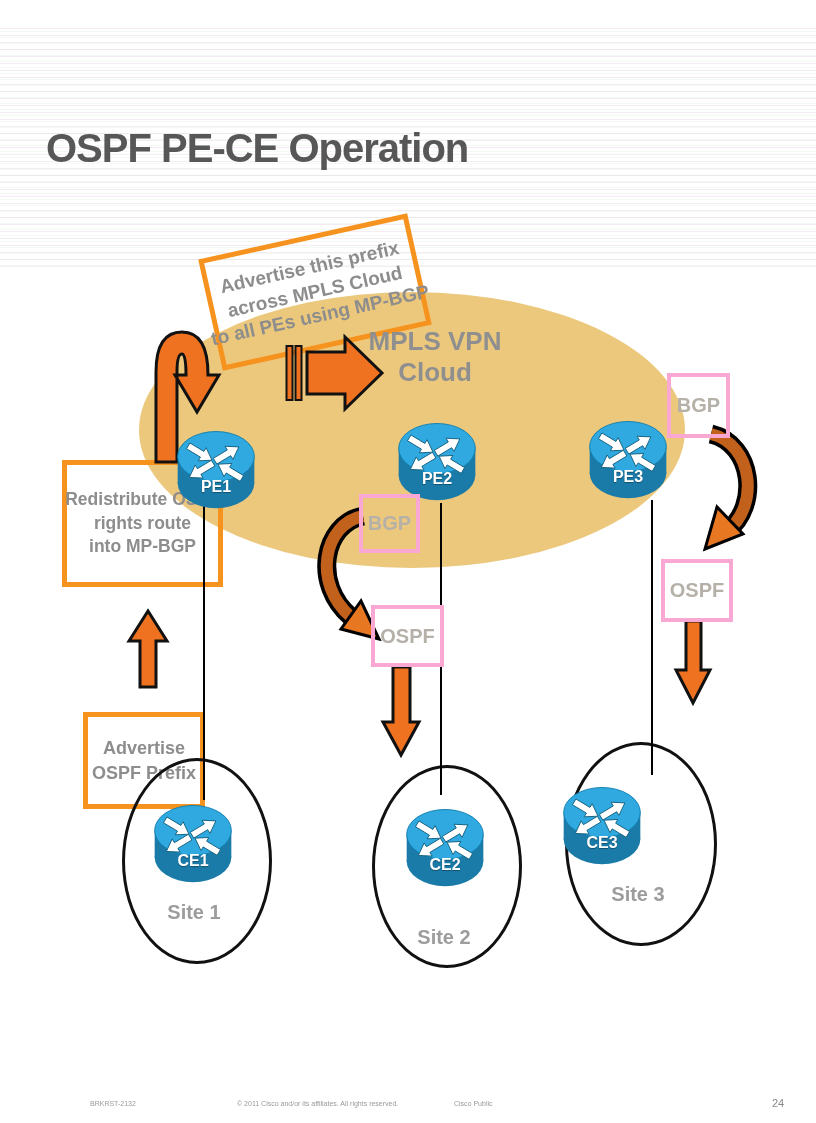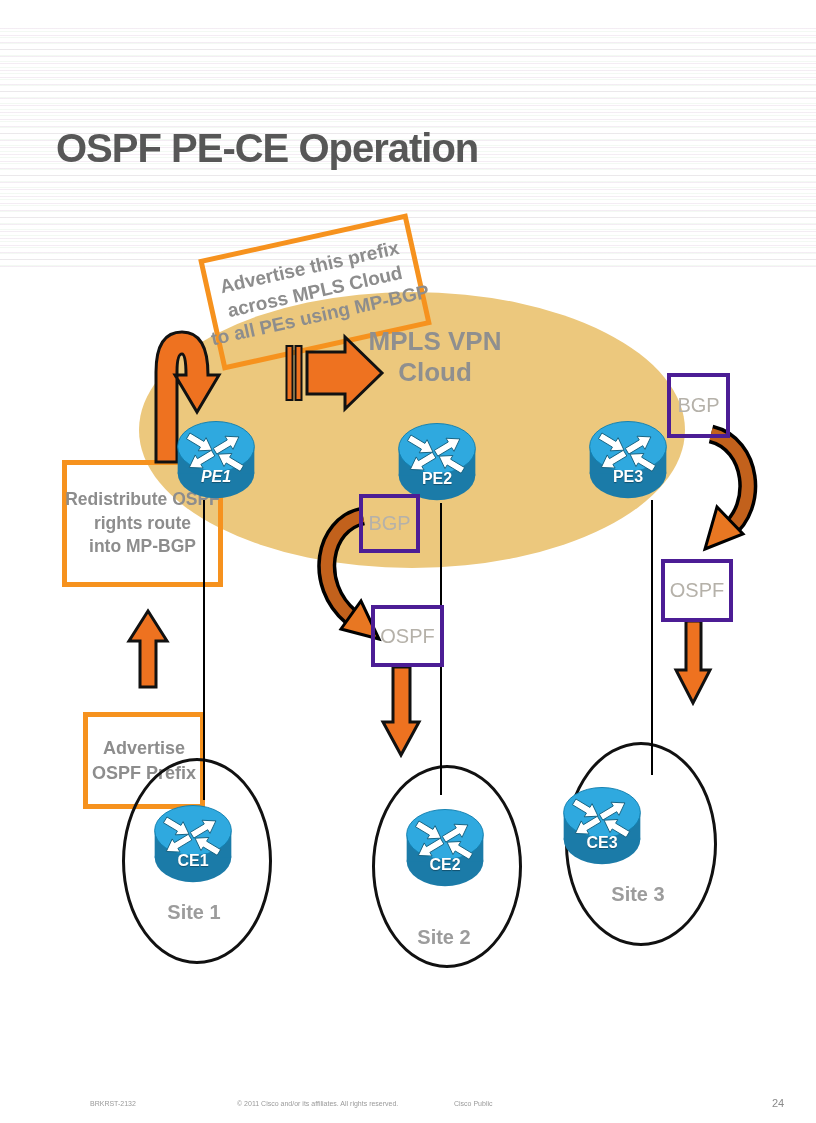--- a/index.html
+++ b/index.html
@@ -8,56 +8,56 @@
     font-family:"Liberation Sans","DejaVu Sans",sans-serif;background:#fff;
   }
   .texture{
     position:absolute;left:0;top:28px;width:816px;height:240px;
     background:
       repeating-linear-gradient(180deg, rgba(214,190,214,.28) 0 1px, rgba(255,255,255,0) 1px 7px),
       repeating-linear-gradient(180deg, rgba(190,220,190,.18) 3px 4px, rgba(255,255,255,0) 4px 9px);
   }
   .title{
     position:absolute;left:46px;top:126px;font-size:40px;font-weight:bold;
-    color:#575757;letter-spacing:-1px;white-space:nowrap;margin-left:10px;
+    color:#575757;letter-spacing:-1px;white-space:nowrap;
   }
   .cloud{
     position:absolute;left:139px;top:292px;width:546px;height:276px;
     background:#ECC87D;border-radius:50%;
   }
   .cloud-label{
     position:absolute;left:335px;top:326px;width:200px;text-align:center;
     font-size:26px;font-weight:bold;color:#8F8F8F;line-height:1.2;
   }
   .obox{position:absolute;border:5px solid #F6921E;background:transparent;
     display:flex;flex-direction:column;justify-content:center;align-items:center;}
   .obox .ln{color:#8D8D8D;font-weight:600;text-align:center;white-space:nowrap;}
   .tilted{left:208px;top:235px;width:204px;height:104px;transform:rotate(-12.5deg);}
   .tilted .ln{font-size:19px;line-height:1.3;}
   .redistribute{left:62px;top:460px;width:151px;height:117px;}
   .redistribute .ln{font-size:17.5px;line-height:1.35;}
   .advertise{left:83px;top:712px;width:112px;height:87px;}
   .advertise .ln{font-size:18px;line-height:1.35;}
-  .pbox{position:absolute;border:4px solid #4c1d95;background:transparent;
+  .pbox{position:absolute;border:4px solid #f9a8d4;background:transparent;
     display:flex;justify-content:center;align-items:center;
-    font-size:20px;font-weight:400;color:#B5B1A9;}
+    font-size:20px;font-weight:700;color:#B5B1A9;}
   .bgp2{left:359px;top:494px;width:53px;height:51px;}
   .ospf2{left:371px;top:605px;width:65px;height:54px;}
   .bgp3{left:667px;top:373px;width:55px;height:57px;}
   .ospf3{left:661px;top:559px;width:64px;height:55px;}
   .site-ellipse{position:absolute;border:3px solid #111;border-radius:50%;background:transparent;}
   .se1{left:122px;top:758px;width:144px;height:200px;}
   .se2{left:372px;top:765px;width:144px;height:197px;}
   .se3{left:565px;top:742px;width:146px;height:198px;}
   .site-label{position:absolute;width:120px;text-align:center;
     font-size:20px;font-weight:bold;color:#9C9C9C;}
   .sl1{left:134px;top:901px;} .sl2{left:384px;top:926px;} .sl3{left:578px;top:883px;}
   .overlay{position:absolute;left:0;top:0;}
   .router{position:absolute;width:92px;height:96px;}
-  .r-pe1{left:170px;top:408px;font-style:italic;} .r-pe2{left:391px;top:410px;} .r-pe3{left:582px;top:408px;}
+  .r-pe1{left:170px;top:418px;} .r-pe2{left:391px;top:410px;} .r-pe3{left:582px;top:408px;}
   .r-ce1{left:147px;top:792px;} .r-ce2{left:399px;top:796px;} .r-ce3{left:556px;top:774px;}
   .router svg{position:absolute;left:0;top:0;}
   .router-label{position:absolute;left:0;top:60px;width:100%;text-align:center;
     font-size:16px;font-weight:bold;color:#fff;text-shadow:0 1px 1px rgba(0,0,0,.35);}
   .footer{position:absolute;left:0;top:1097px;width:645px;height:20px;
     font-size:7px;color:#9a9a9a;}
   .footer .f-session{position:absolute;left:90px;top:3px;}
   .footer .f-copy{position:absolute;left:237px;top:3px;}
   .footer .f-class{position:absolute;left:454px;top:3px;}
   .footer .f-page{position:absolute;left:772px;top:0;font-size:11px;color:#8a8a8a;}

